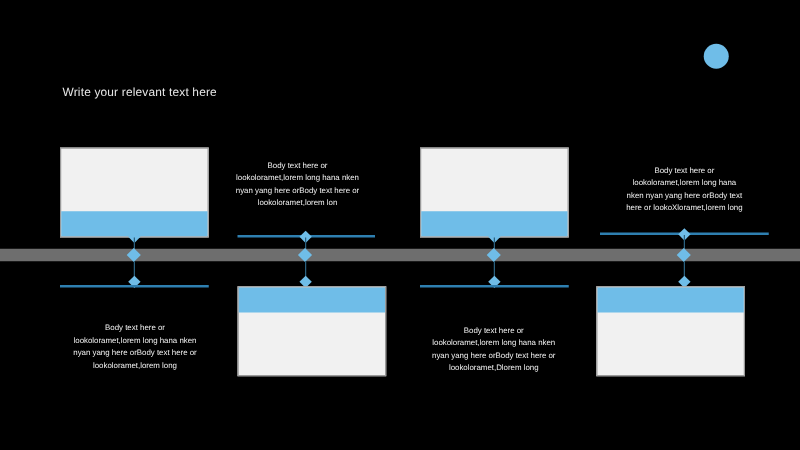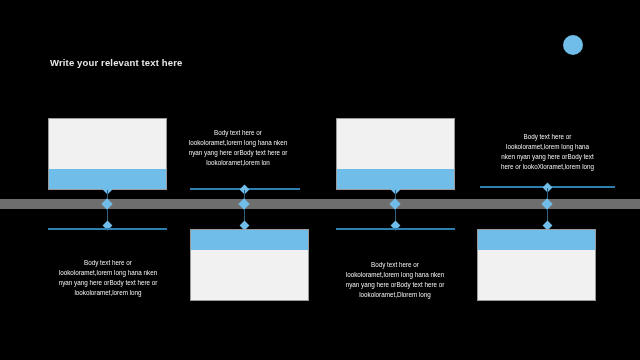--- a/index.html
+++ b/index.html
@@ -26,23 +26,23 @@
     width: 20px;
     height: 20px;
     border-radius: 50%;
     background: #6FBDE8;
   }
 
   
   .slide-title {
     position: absolute;
     left: 50px;
-    top: 57px;
+    top: 69px;
     font-size: 9.5px;
-    font-weight: bold;
+    font-weight: normal;
     color: #E8E8E8;
     letter-spacing: 0.15px;
     white-space: nowrap;
   }
 
   
   .timeline-bar {
     position: absolute;
     left: 0px;
     top: 199px;

